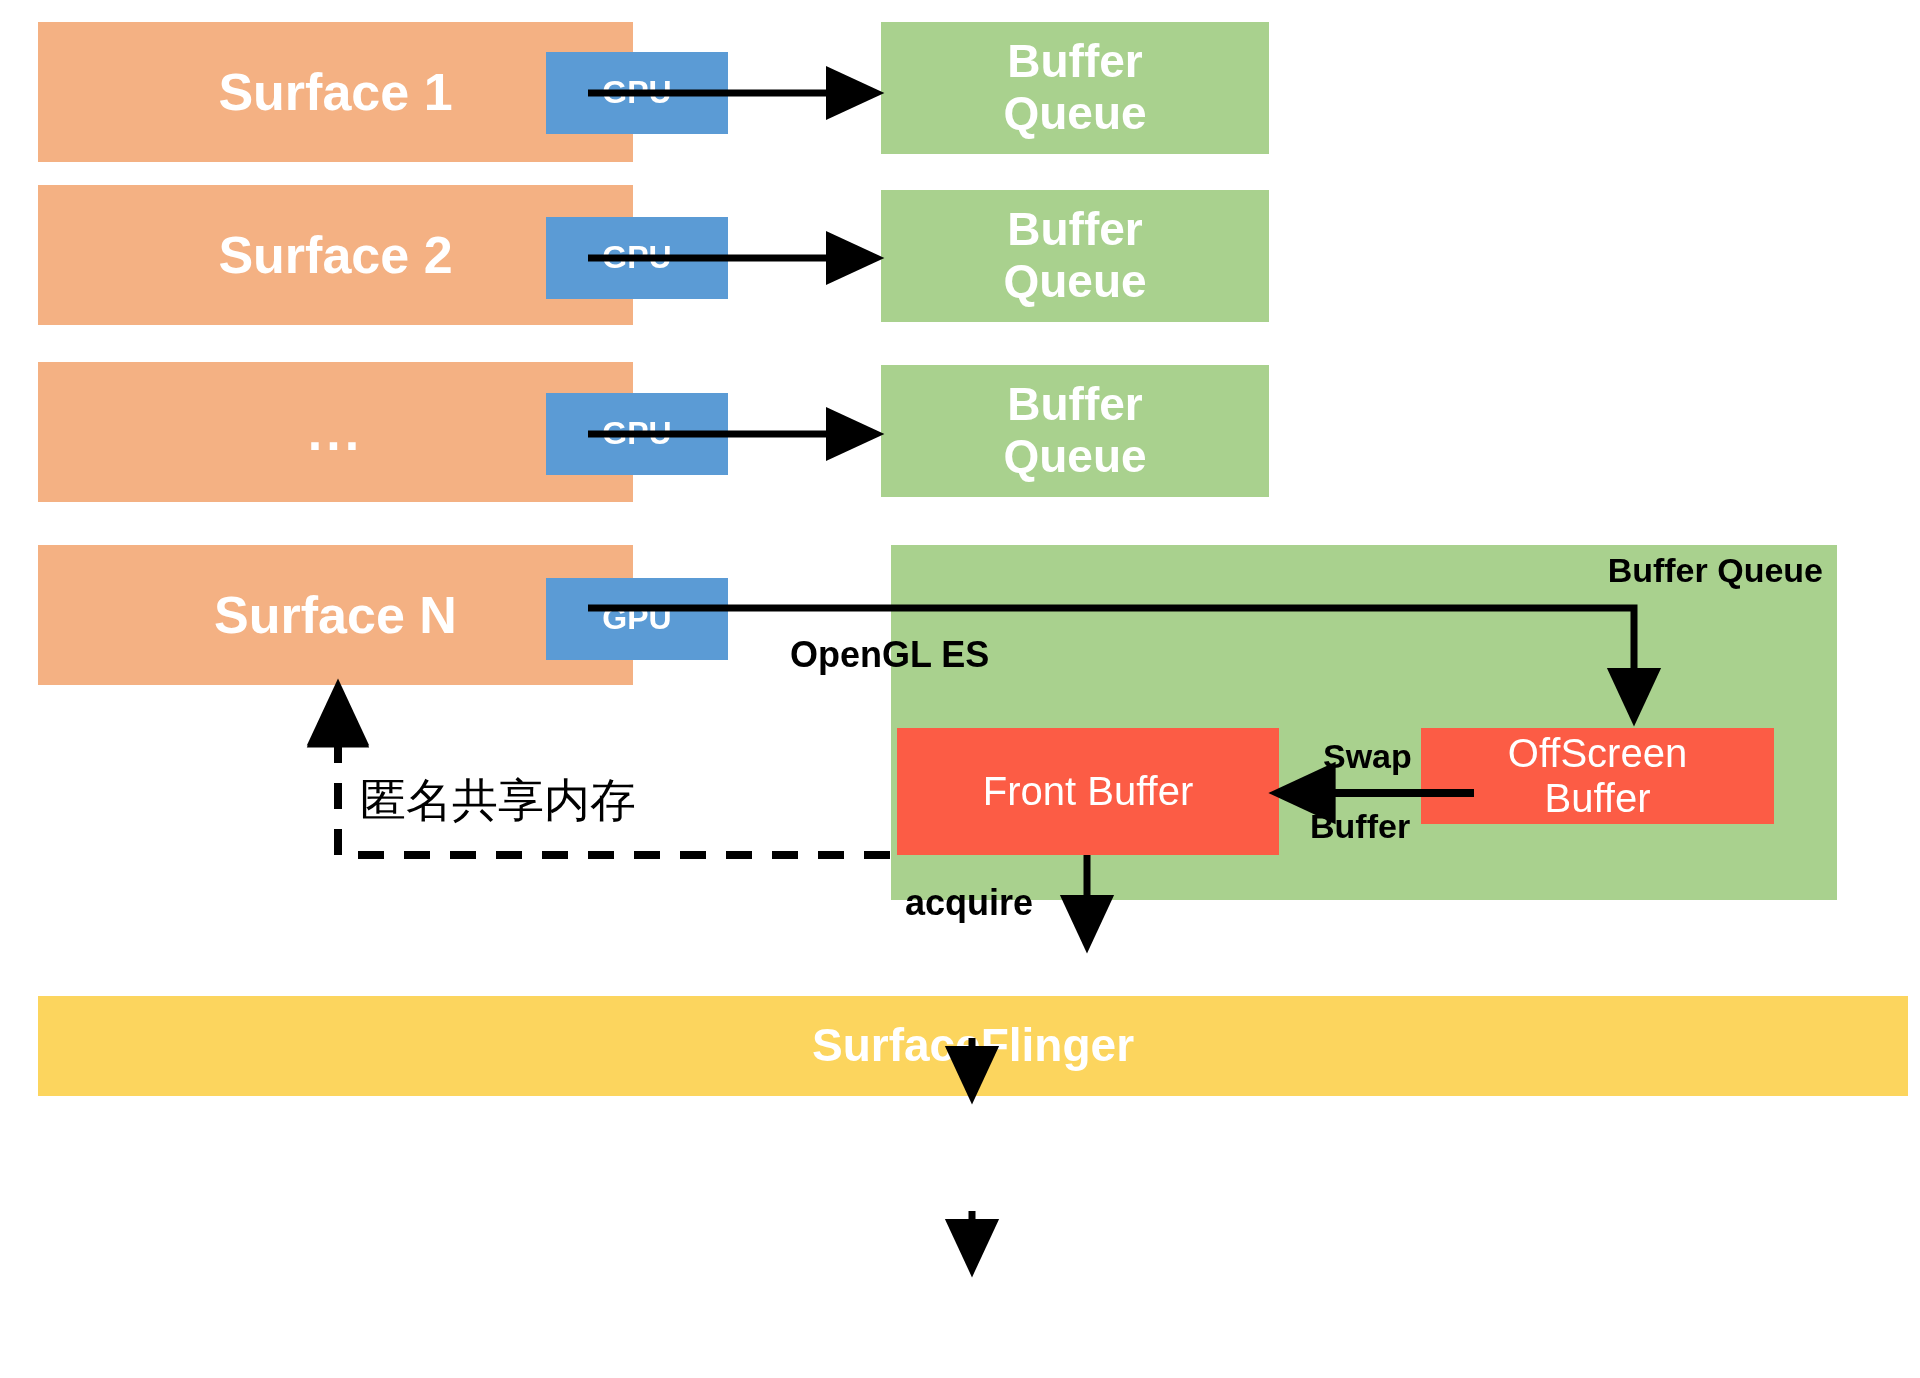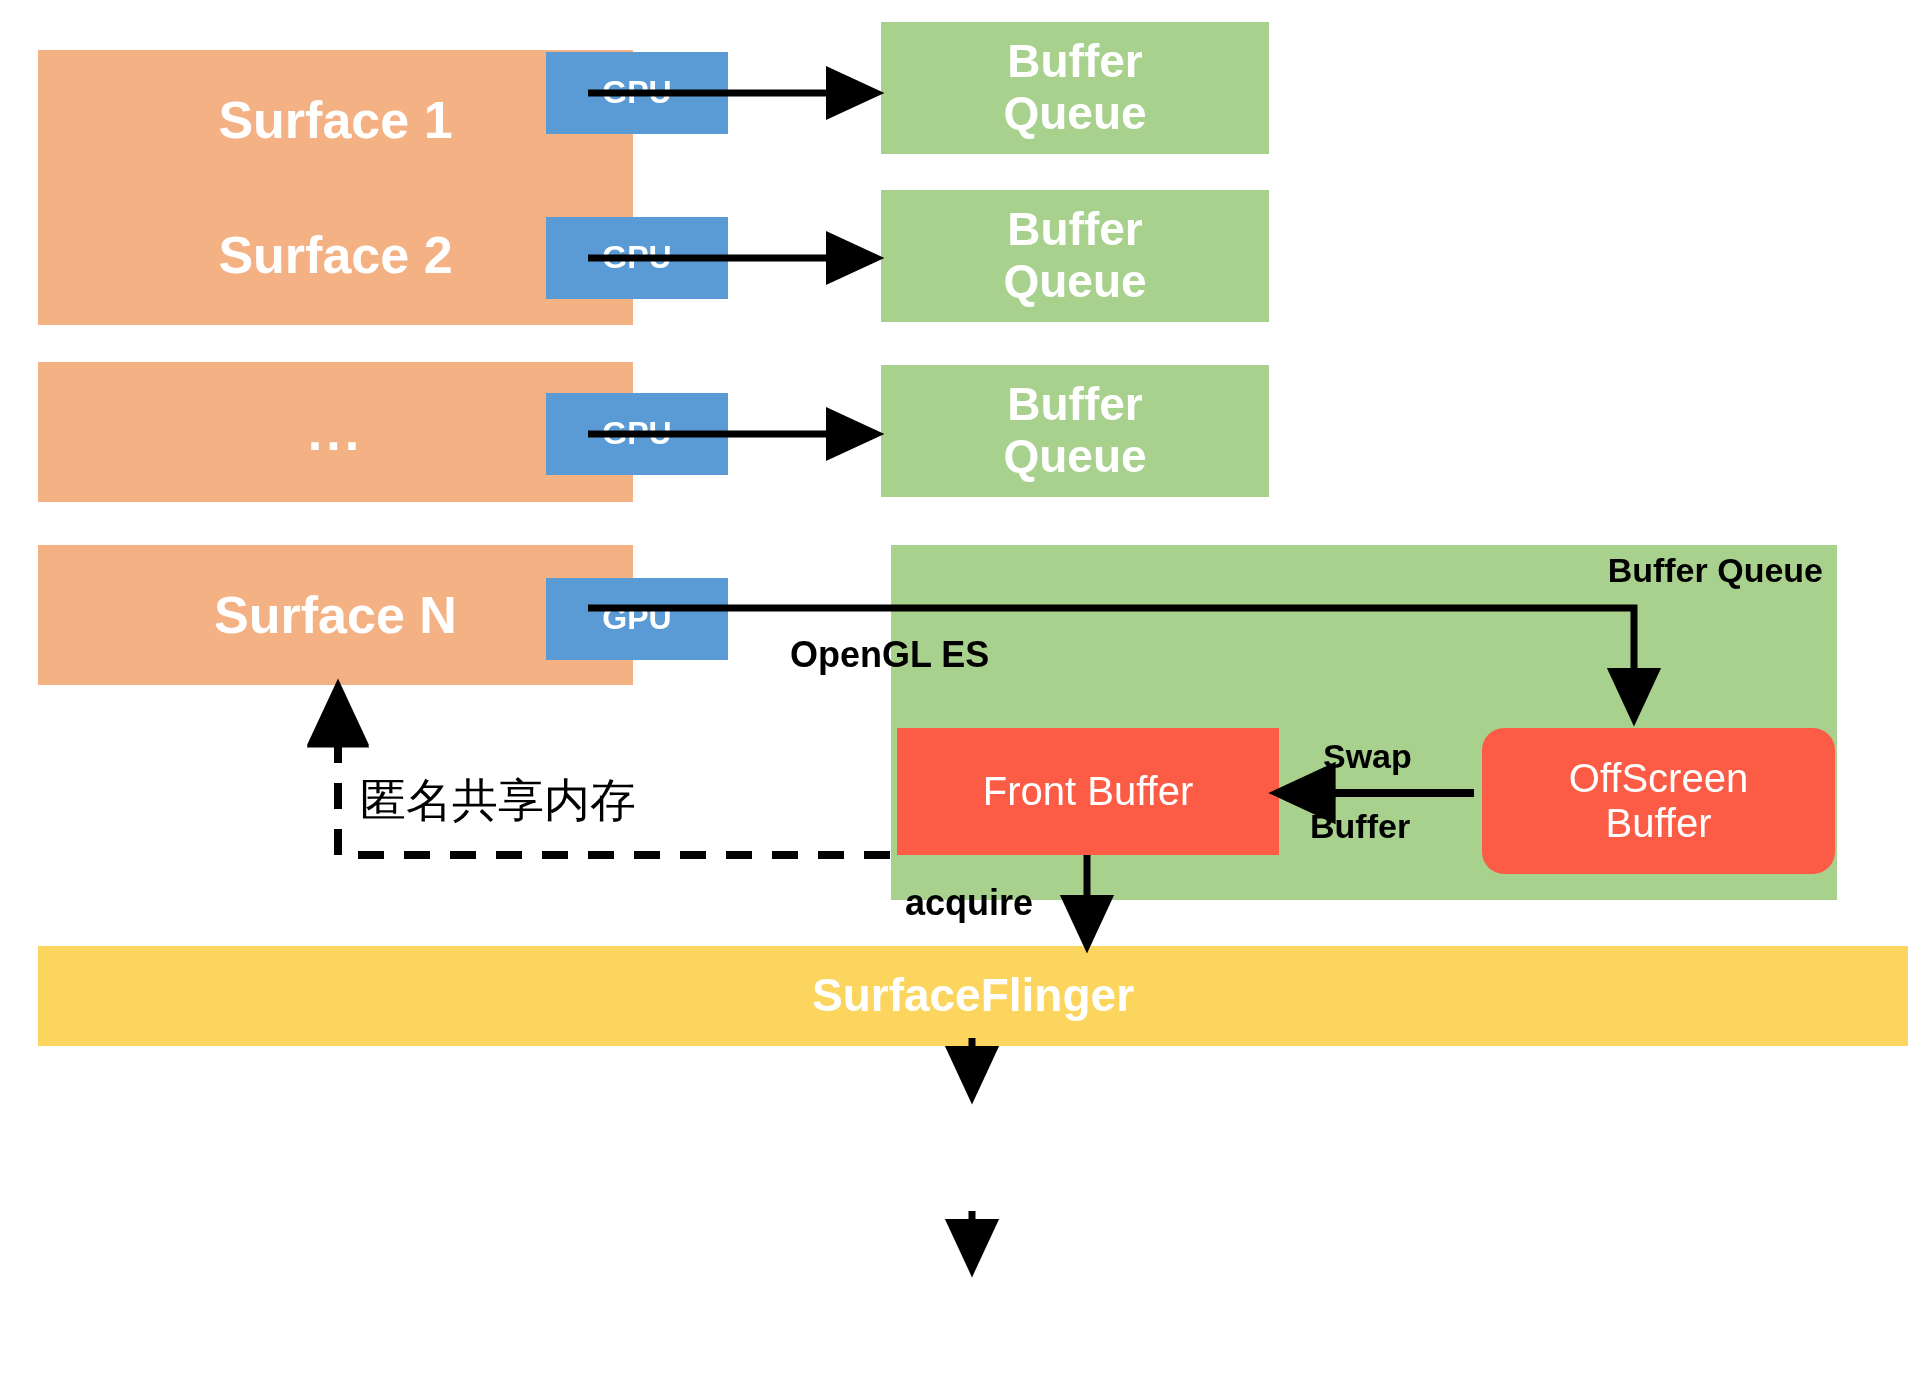--- a/index.html
+++ b/index.html
@@ -135,21 +135,21 @@
 
     <line x1="972" y1="1038" x2="972" y2="1096" stroke="#000" stroke-width="7" marker-end="url(#ah)"></line>
 
     <line x1="972" y1="1211" x2="972" y2="1269" stroke="#000" stroke-width="7" marker-end="url(#ah)"></line>
 
     <path d="M890,855 L338,855 L338,690" stroke="#000" stroke-width="8" fill="none" stroke-dasharray="26,20" marker-end="url(#ah)"></path>
 
     <line x1="338" y1="730" x2="338" y2="688" stroke="#000" stroke-width="8" marker-end="url(#ah)"></line>
   </svg>
 
-  <div class="box surface" style="left:38px; top:22px; width:595px; height:140px;margin-top:28px;">
+  <div class="box surface" style="left:38px; top:22px; width:595px; height:140px;">
     <span>Surface 1</span>
   </div>
   <div class="box gpu" style="left:546px; top:52px; width:182px; height:82px;">
     <span>GPU</span>
   </div>
   <div class="box bq" style="left:881px; top:22px; width:388px; height:132px;">
     <span>Buffer</span>
     <span>Queue</span>
   </div>
 
@@ -183,33 +183,33 @@
     <span>Surface N</span>
   </div>
   <div class="box gpu" style="left:546px; top:578px; width:182px; height:82px;">
     <span>GPU</span>
   </div>
 
   <div class="box redbox" style="left:897px; top:728px; width:382px; height:127px;">
     <span>Front Buffer</span>
   </div>
 
-  <div class="box redbox" style="left:1482px; top:728px; width:353px; height:146px;border-radius:22px;">
+  <div class="box redbox" style="left:1421px; top:728px; width:353px; height:96px;">
     <span>OffScreen</span>
     <span>Buffer</span>
   </div>
 
   <div class="label" style="left:1323px; top:737px; font-size:34px;">Swap</div>
   <div class="label" style="left:1310px; top:807px; font-size:34px;">Buffer</div>
 
   <div class="label" style="left:790px; top:634px; font-size:36px;">OpenGL ES</div>
 
   <div class="label cjk" style="left:360px; top:770px; font-size:46px;">匿名共享内存</div>
 
   <div class="label" style="left:905px; top:882px; font-size:36px;">acquire</div>
 
-  <div class="box bar bar-sf" style="left:38px; top:946px; width:1870px; height:100px;">
+  <div class="box bar bar-sf" style="left:38px; top:996px; width:1870px; height:100px;">
     <span>SurfaceFlinger</span>
   </div>
 
 
 
 </div>
 
 </body></html>

